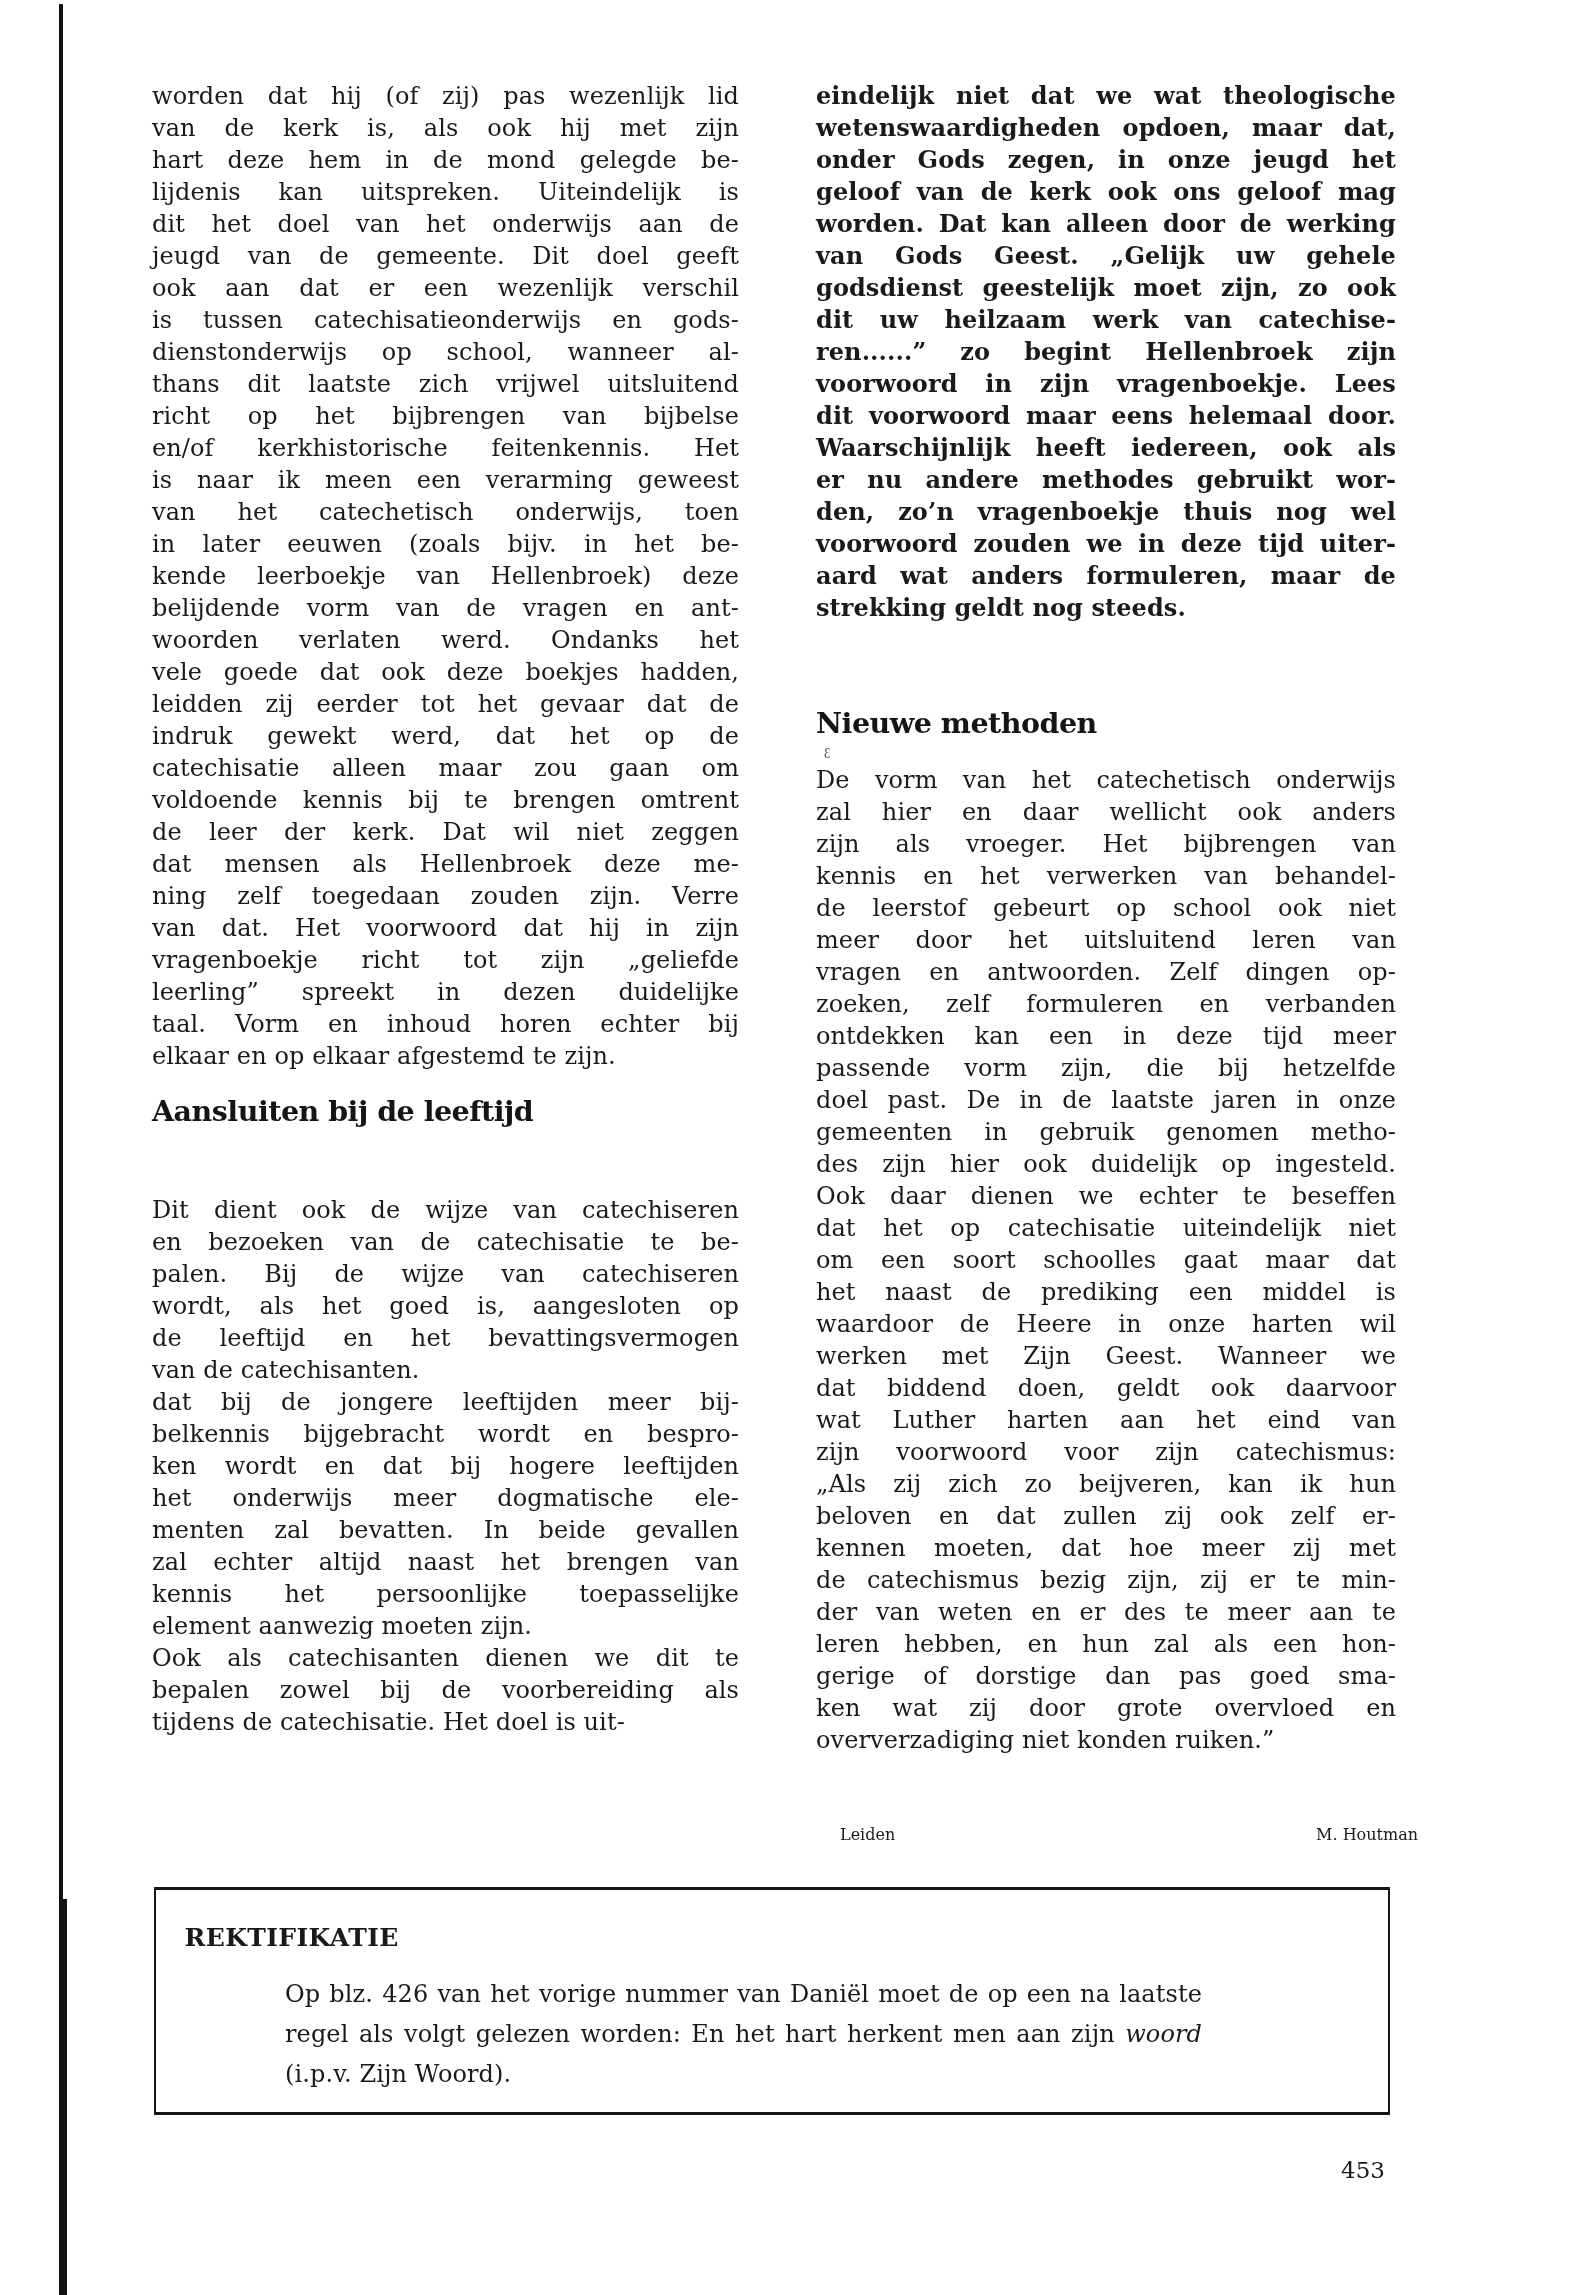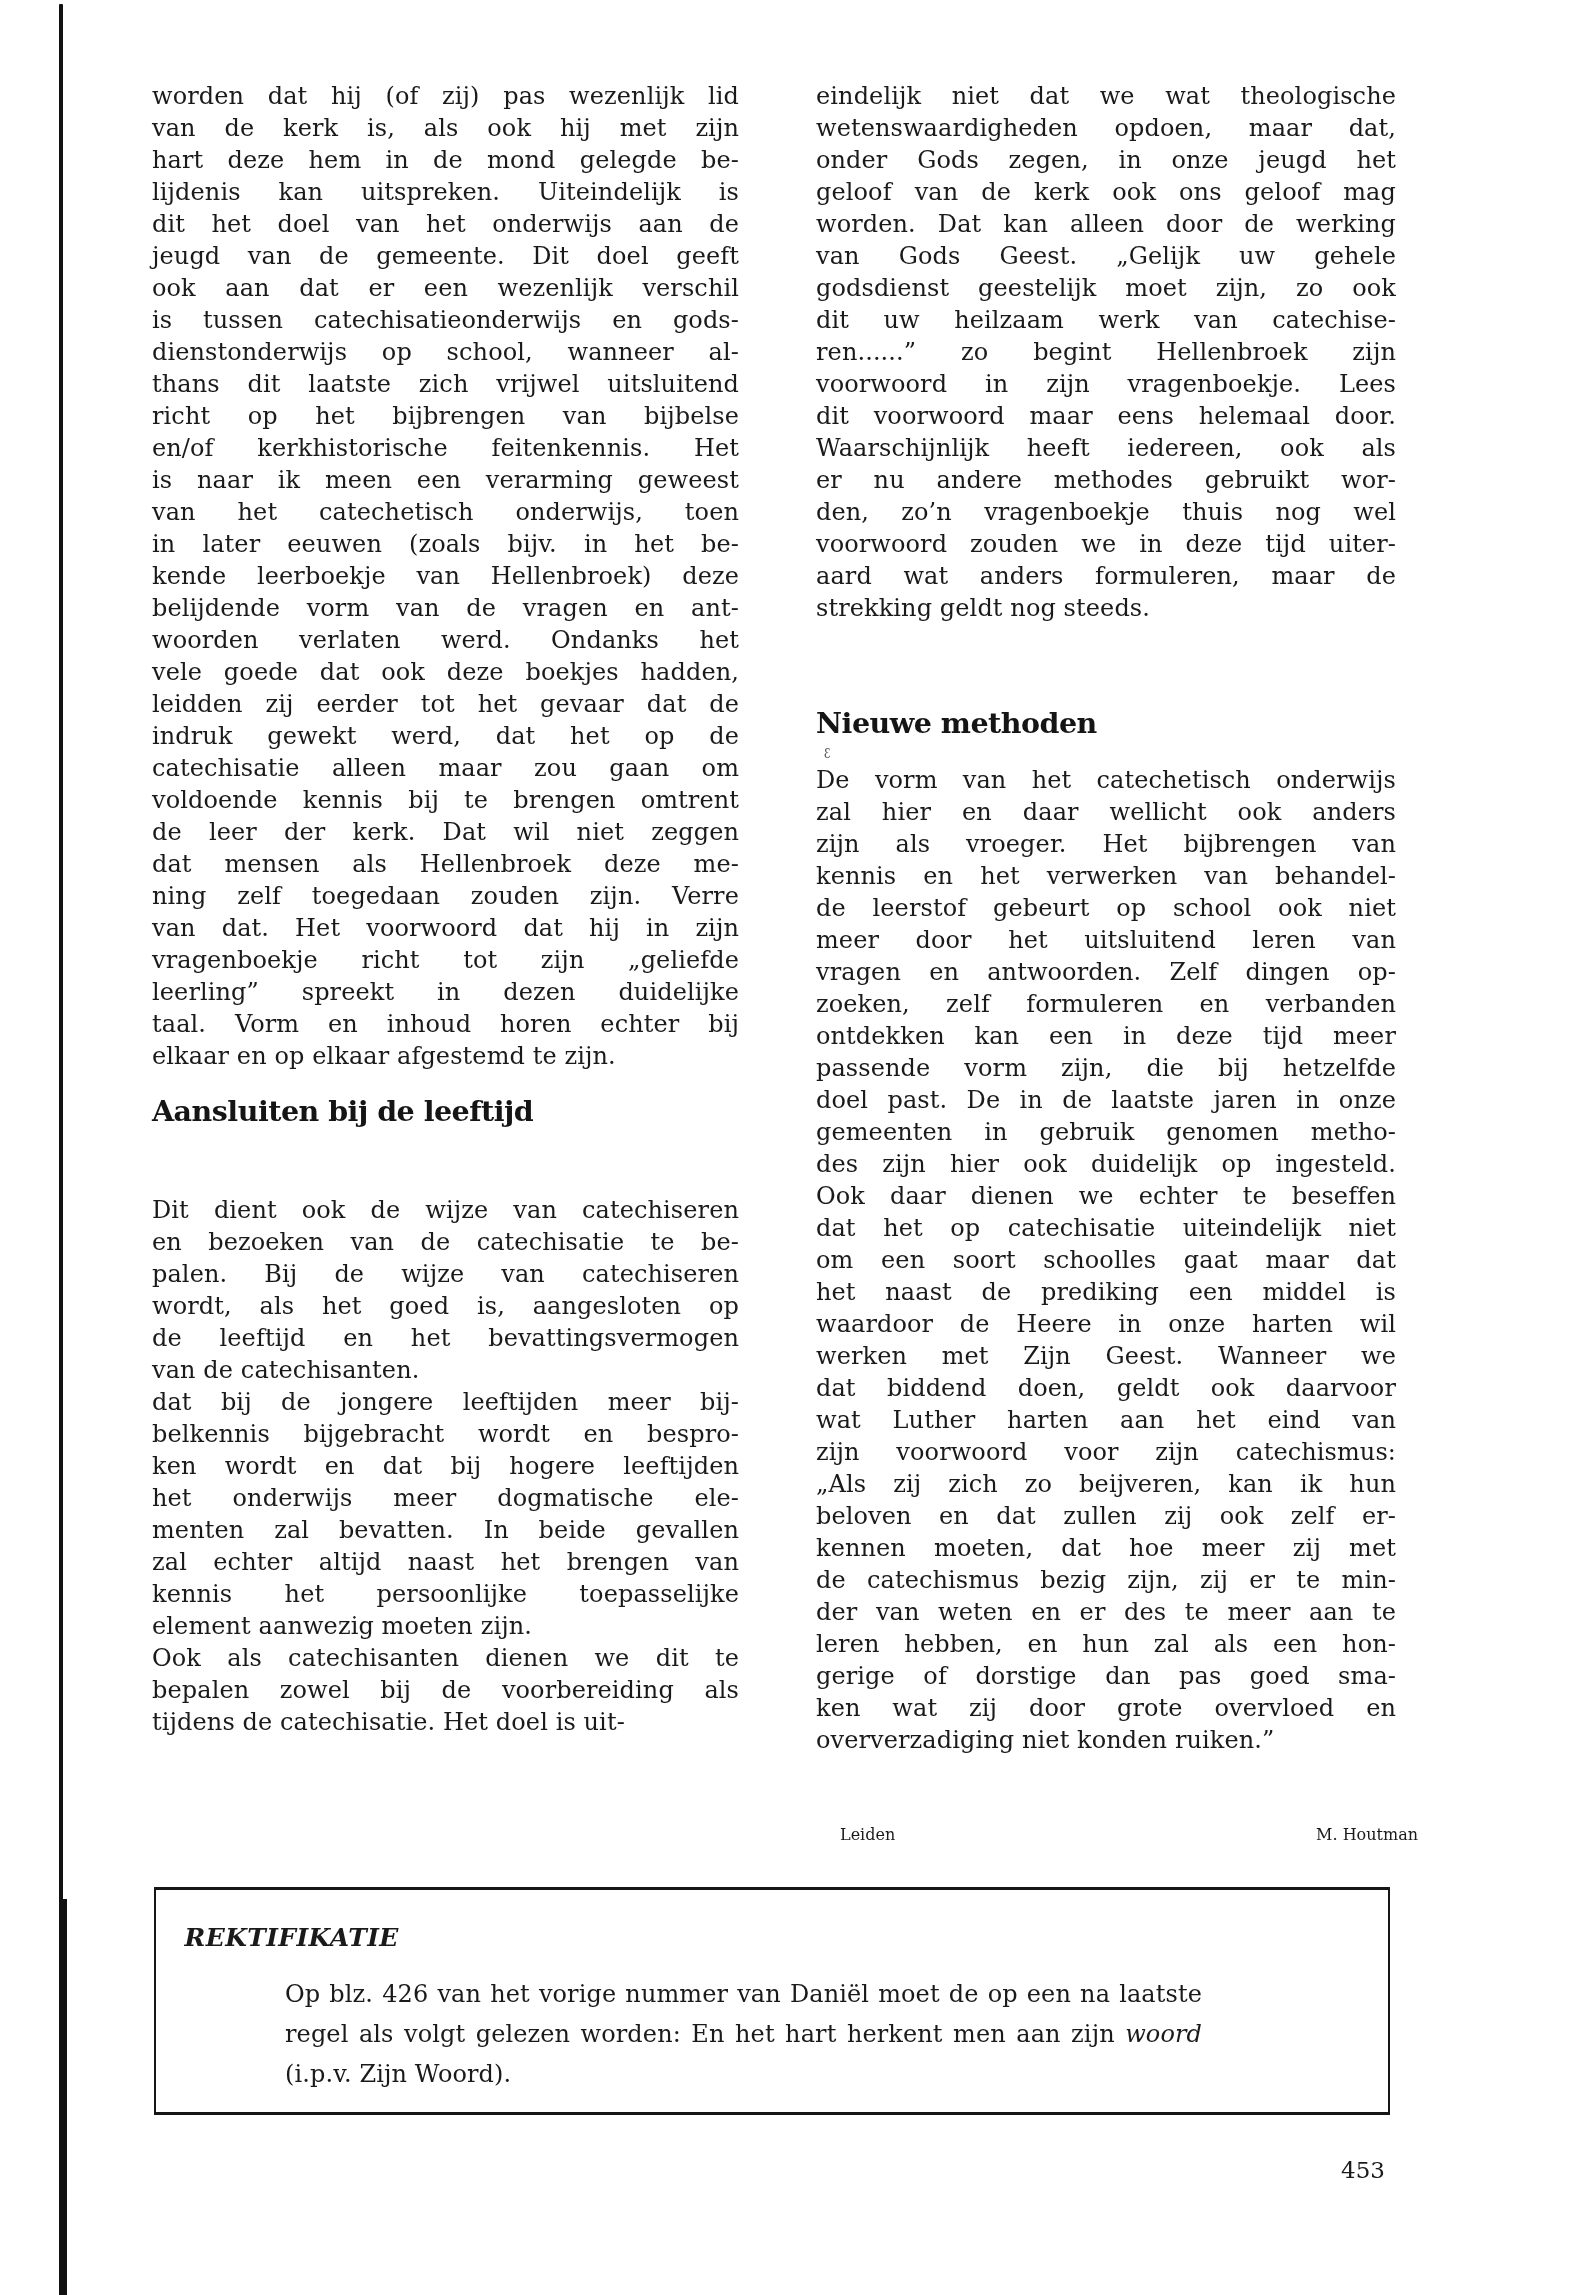--- a/index.html
+++ b/index.html
@@ -68,21 +68,21 @@
   .tick-mark {
     position: absolute;
     left: 824px;
     top: 747px;
     font-size: 12px;
     color: #555;
   }
 
   .block-left-1 { top: 80px; }
   .block-left-2 { top: 1194px; }
-  .block-right-1 { top: 80px; }
+  .block-right-1 { top: 80px; font-weight: bold; }
   .block-right-2 { top: 764px; }
 
   .signature {
     position: absolute;
     top: 1817px;
     left: 816px;
     width: 578px;
     font-size: 16px;
     height: 35px;
     line-height: 35px;
@@ -105,21 +105,20 @@
   }
   .rect-title {
     position: absolute;
     left: 28.5px;
     top: 33px;
     font-size: 25px;
     font-weight: bold;
     letter-spacing: 0.4px;
     font-family: "DejaVu Serif", "Liberation Serif", serif;
     white-space: nowrap;
-    font-style: italic;
   }
   .rect-body {
     position: absolute;
     left: 129px;
     top: 84px;
     width: 917px;
   }
   .rect-body .line {
     font-size: 24px;
     height: 40px;

